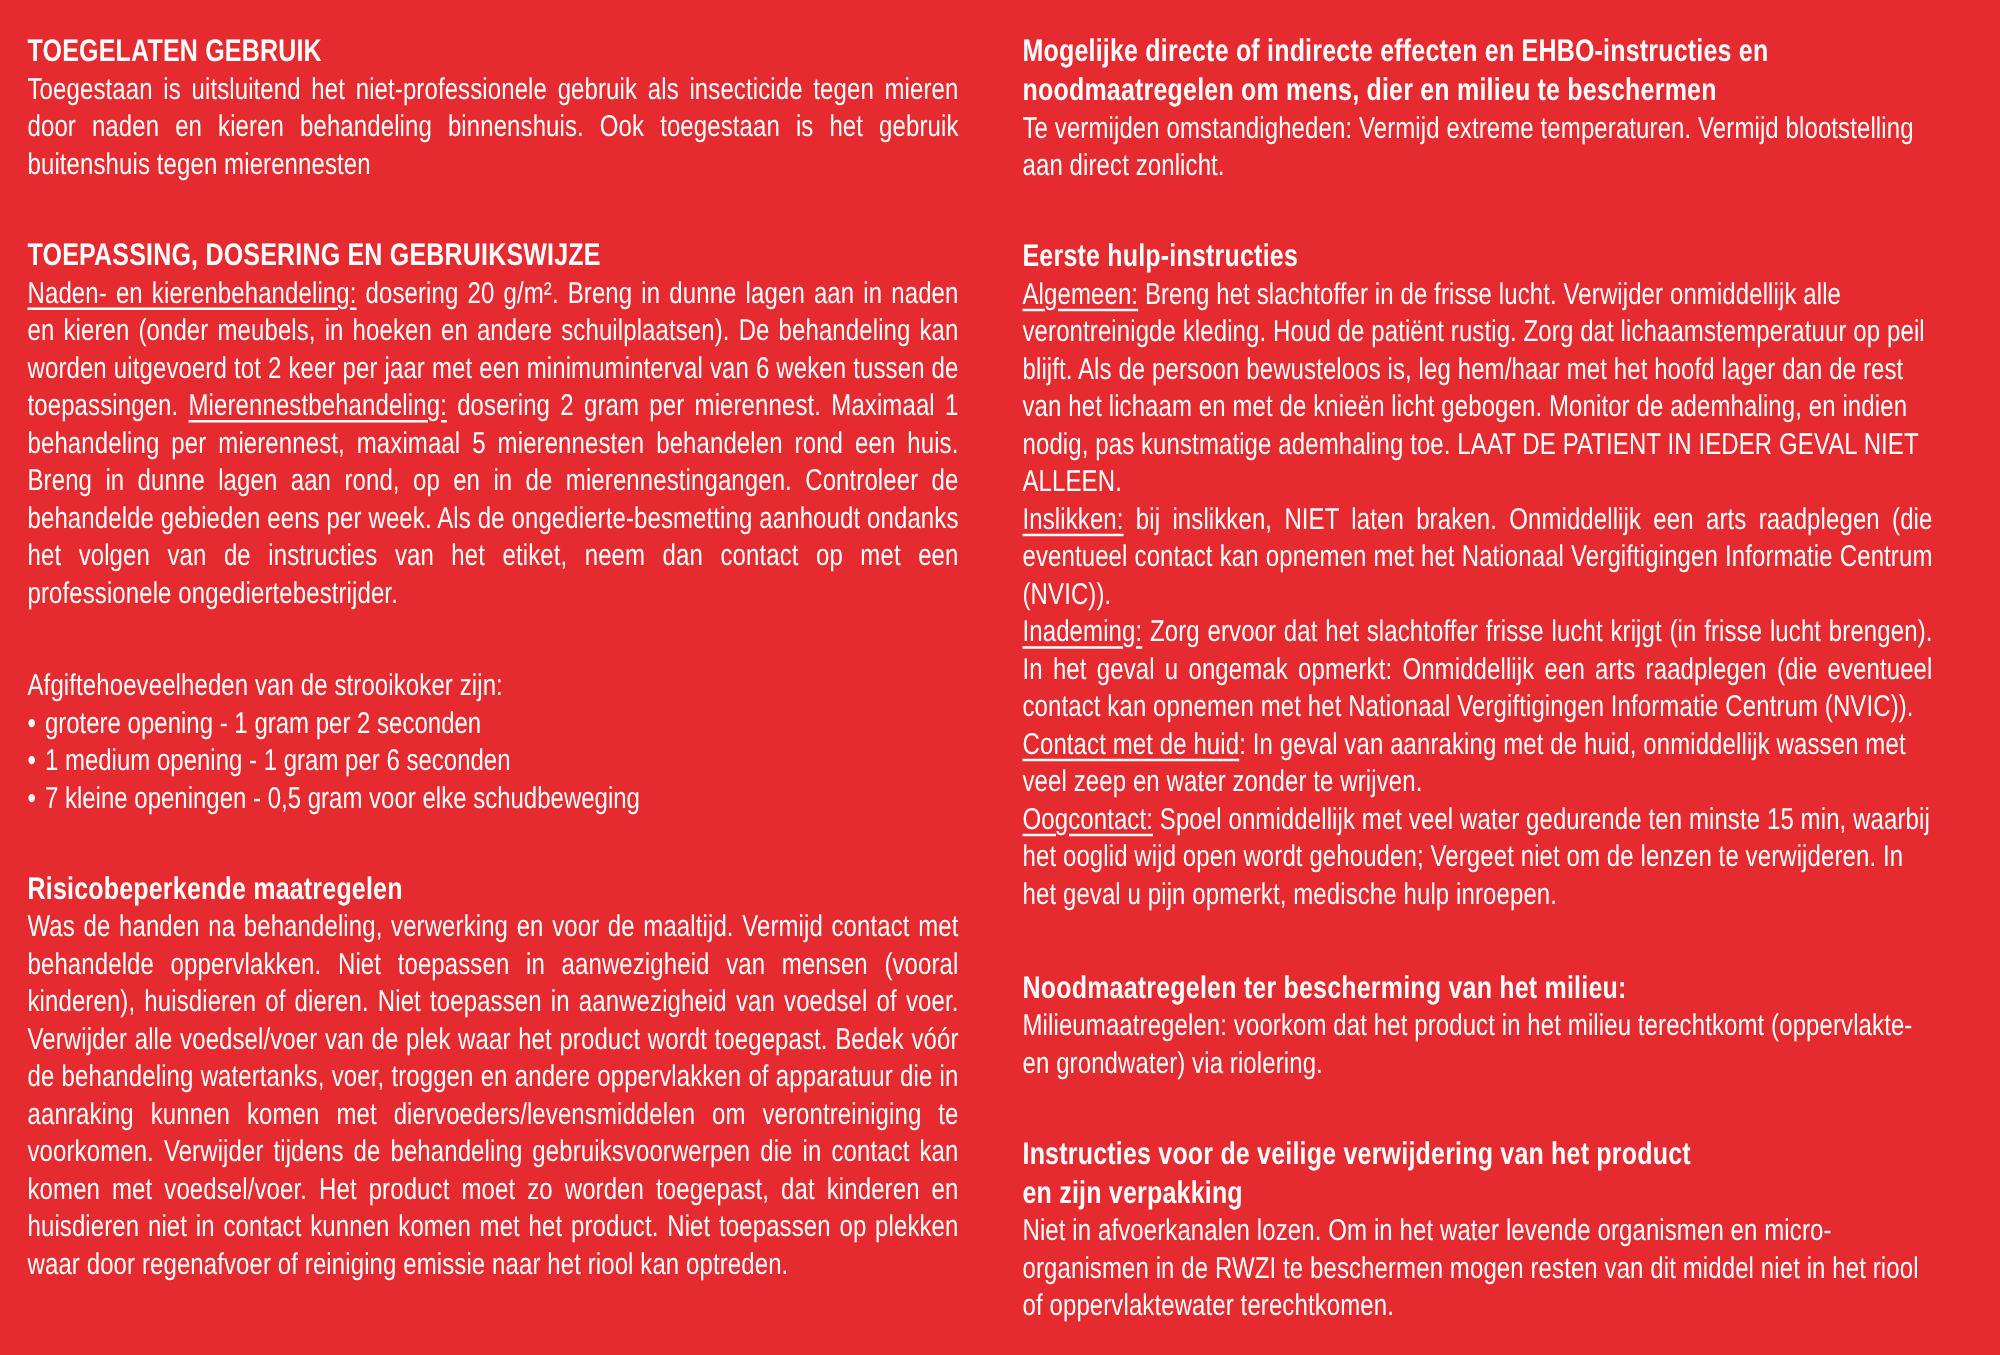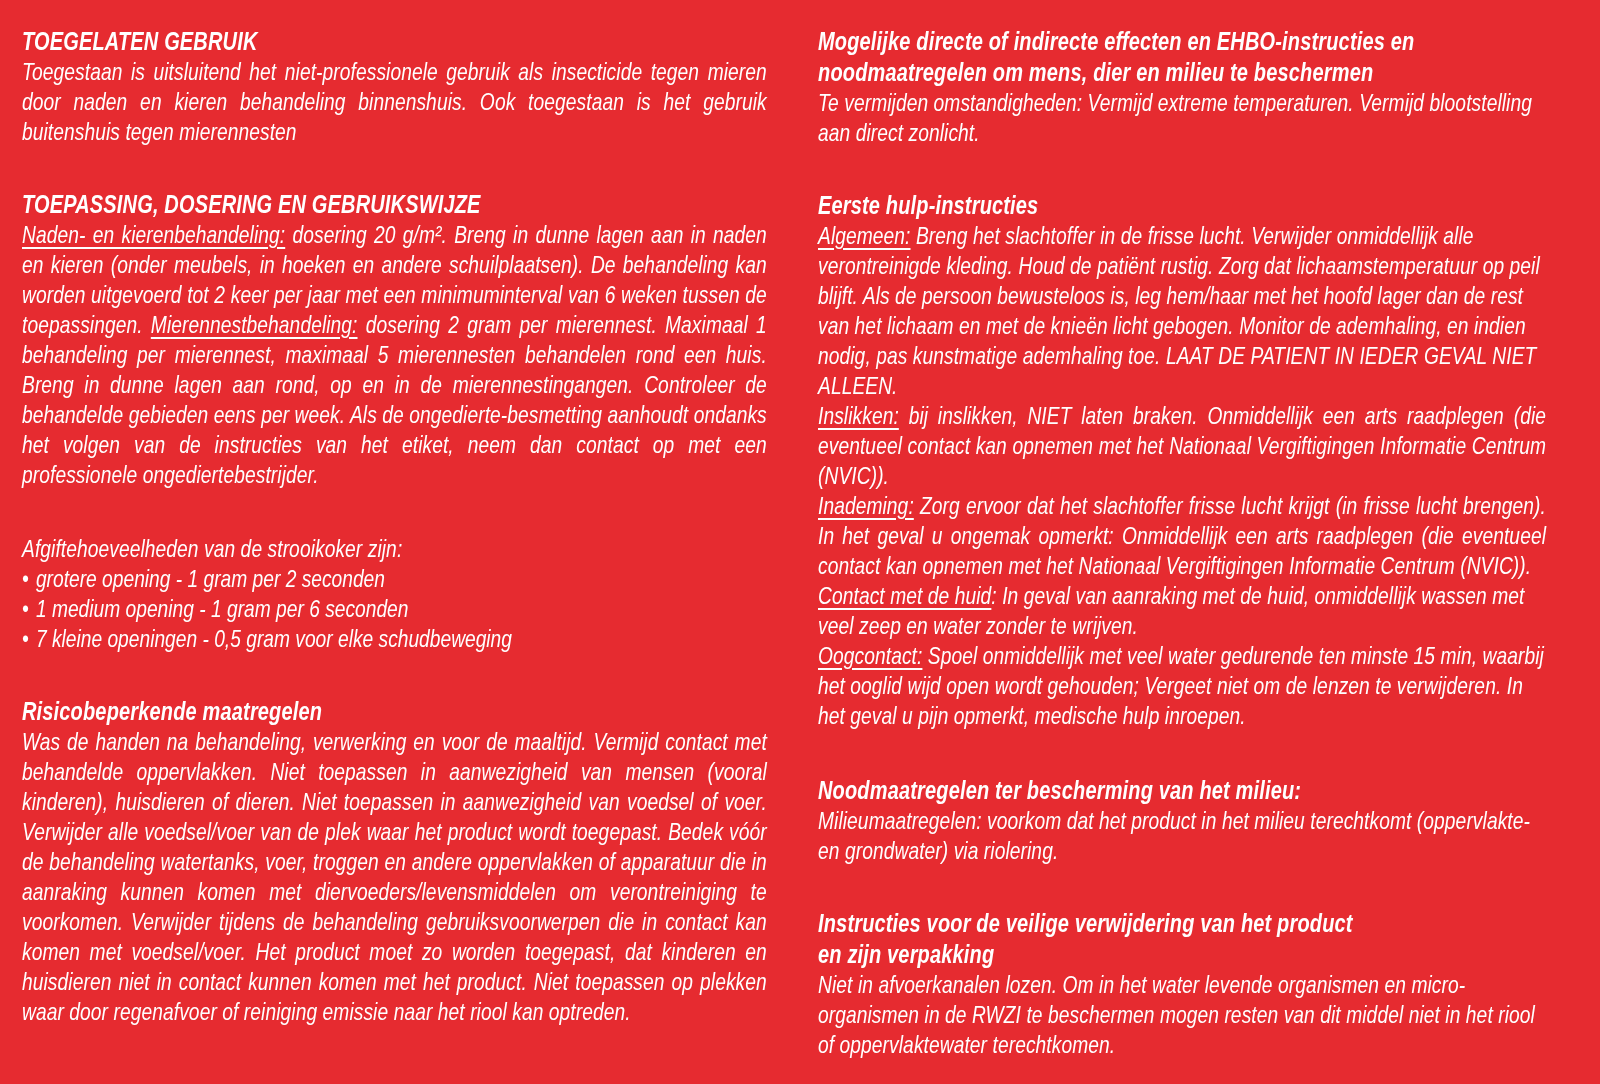--- a/index.html
+++ b/index.html
@@ -31,21 +31,21 @@
   .sec-gap   { margin-top:42px; }
   .block-gap { margin-top:44px; }
 
   ul.bullets { list-style:none; margin:0; padding:0; }
   ul.bullets li { font-size:24px; line-height:30px; }
   ul.bullets .bullet { margin-right:9px; }
 </style>
 </head>
 <body style="background: rgb(230, 43, 48);">
 
-<div class="page" style="color: rgb(255, 255, 255); font-style: italic;">
+<div class="page" style="color: rgb(255, 255, 255);">
 
   <div class="col col-left">
 
     <section>
       <h2 class="h-upper">TOEGELATEN GEBRUIK</h2>
       <p class="body just">Toegestaan is uitsluitend het niet-professionele gebruik als insecticide tegen mieren door naden en kieren behandeling binnenshuis. Ook toegestaan is het gebruik buitenshuis tegen mierennesten</p>
     </section>
 
     <section class="sec-gap">
       <h2 class="h-upper">TOEPASSING, DOSERING EN GEBRUIKSWIJZE</h2>

